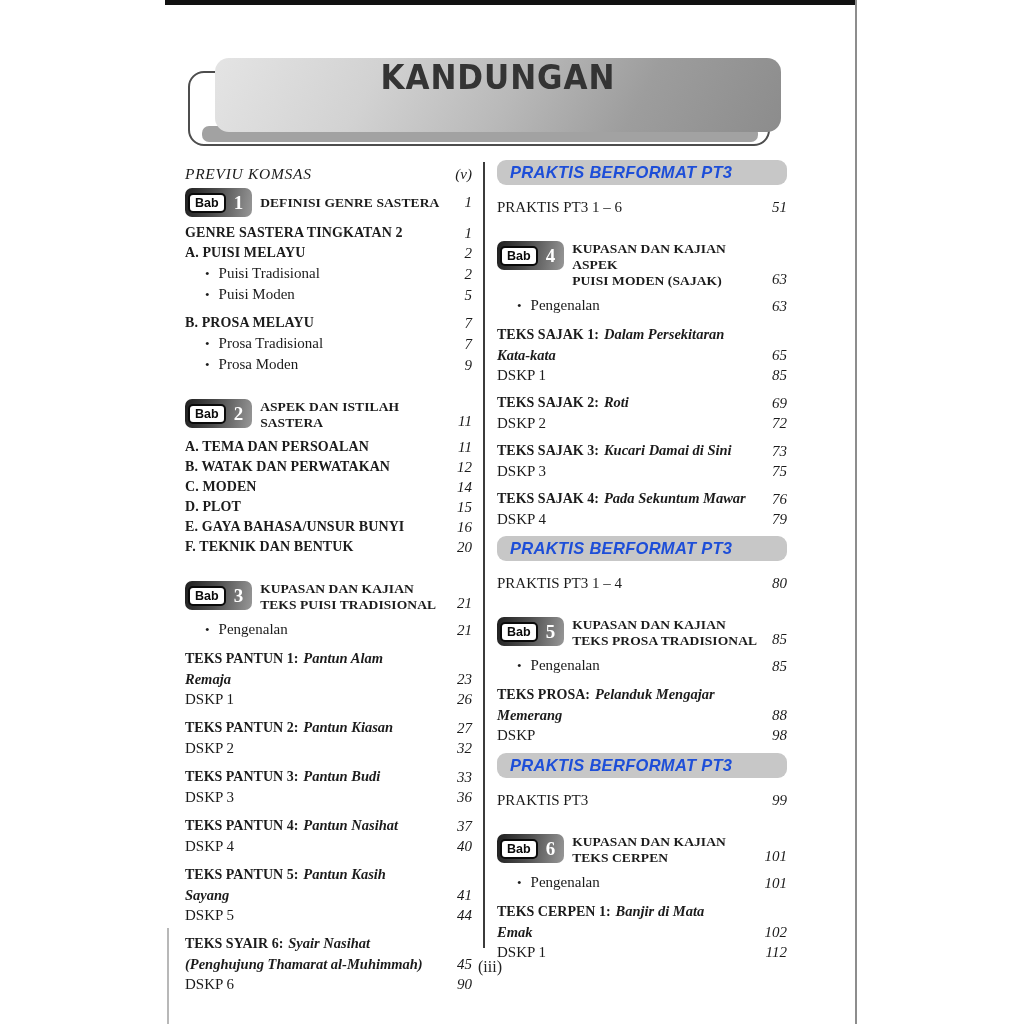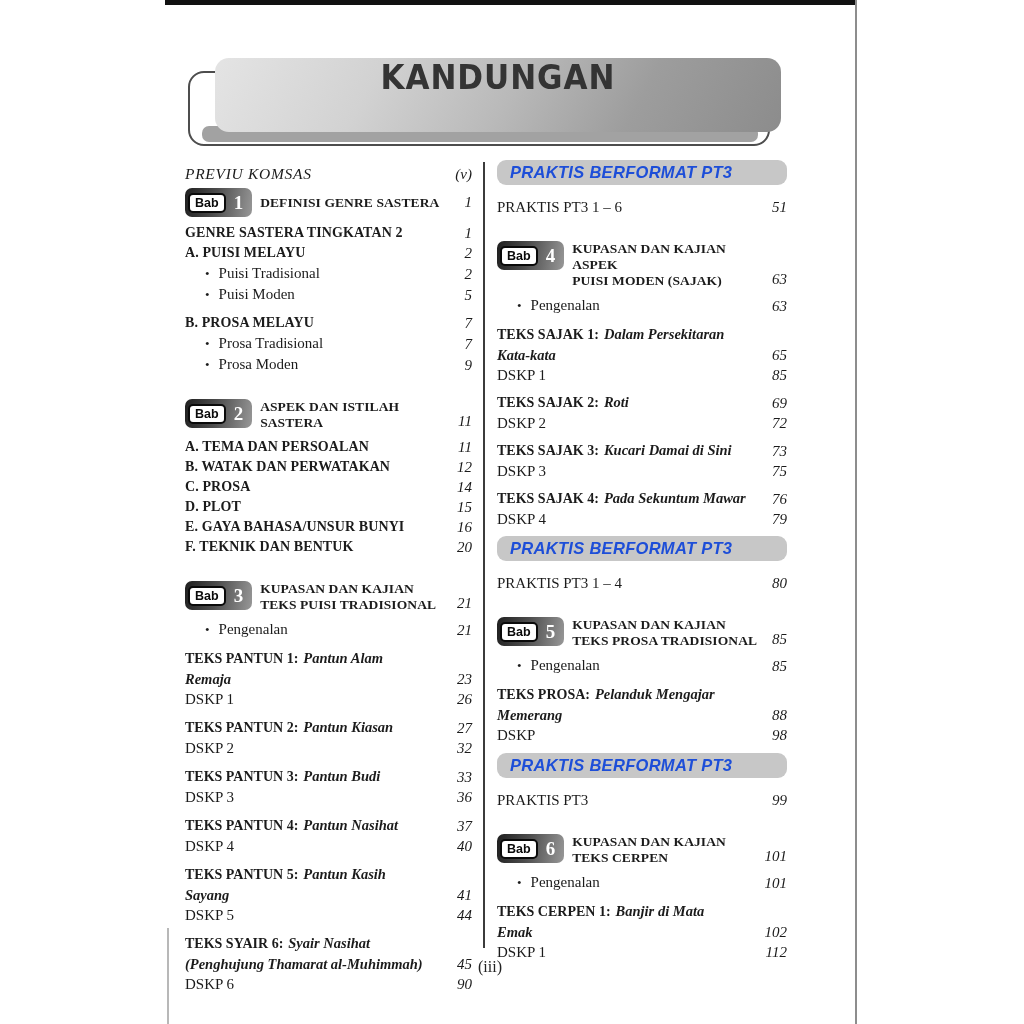--- a/index.html
+++ b/index.html
@@ -151,21 +151,21 @@
   </div>
       <div class="row entry bold">
     <span class="lbl">A. TEMA DAN PERSOALAN</span>
     <span class="num">11</span>
   </div>
       <div class="row entry bold">
     <span class="lbl">B. WATAK DAN PERWATAKAN</span>
     <span class="num">12</span>
   </div>
       <div class="row entry bold">
-    <span class="lbl">C. PROSA</span>
+    <span class="lbl">C. MODEN</span>
     <span class="num">14</span>
   </div>
       <div class="row entry bold">
     <span class="lbl">D. PLOT</span>
     <span class="num">15</span>
   </div>
       <div class="row entry bold">
     <span class="lbl">E. GAYA BAHASA/UNSUR BUNYI</span>
     <span class="num">16</span>
   </div>

